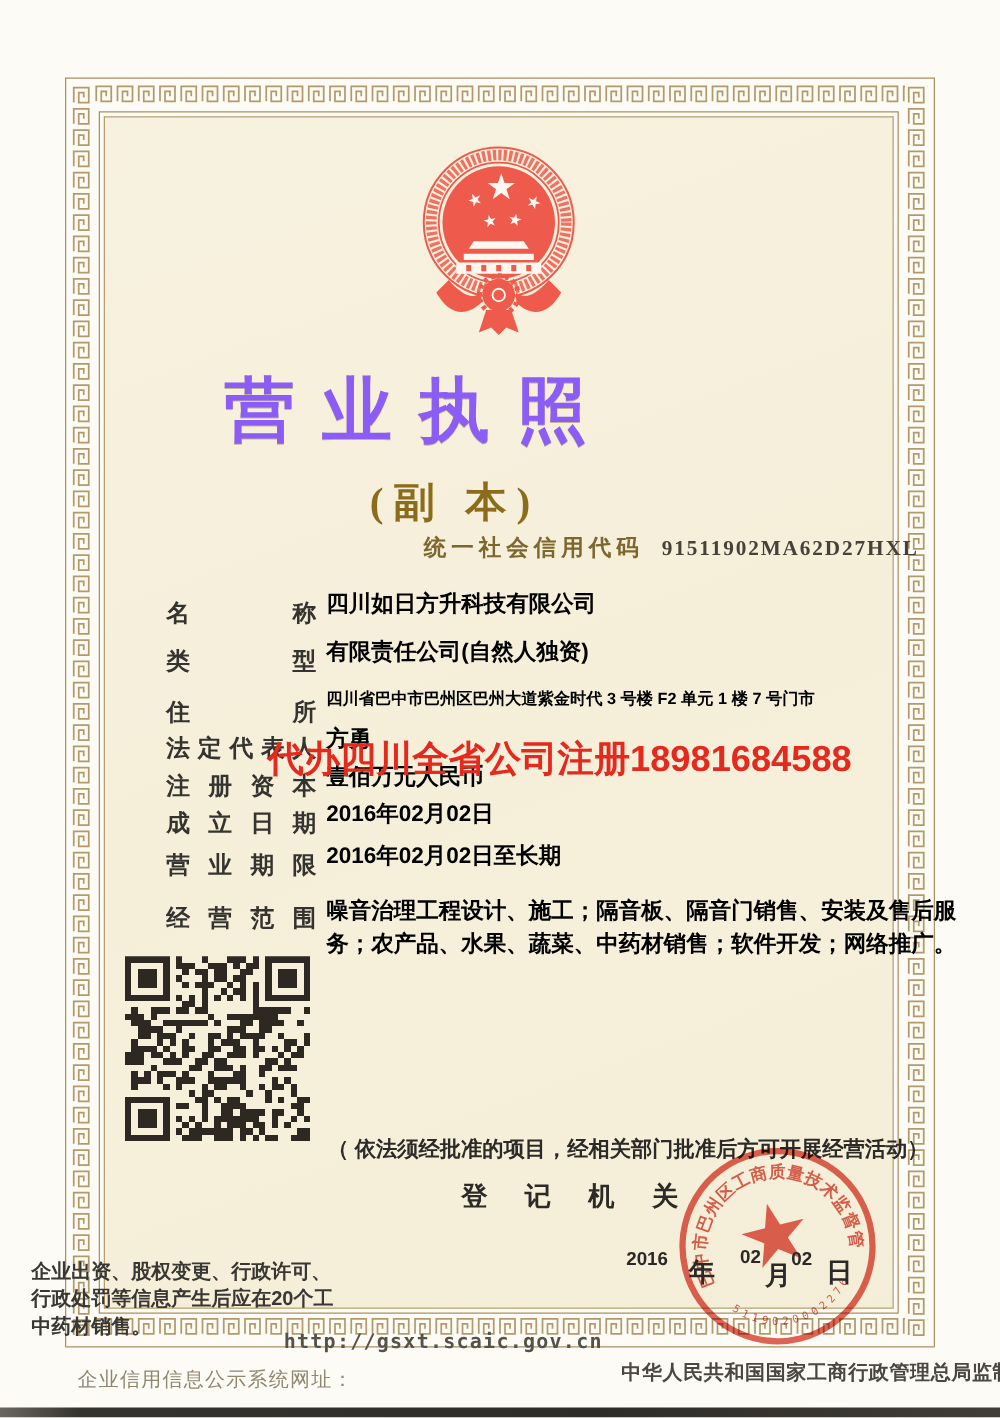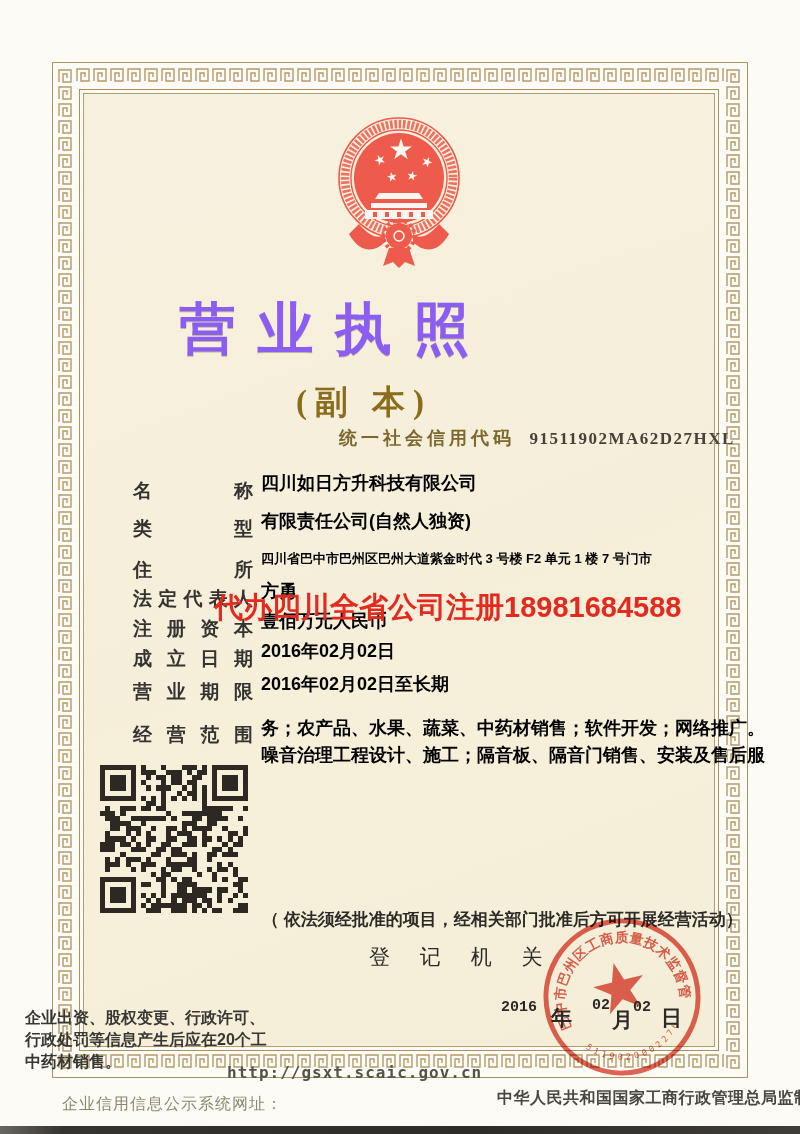--- a/index.html
+++ b/index.html
@@ -72,26 +72,26 @@
   }
 
   
   .qr{left:100px;top:765px;width:148px;height:148px;z-index:5;}
 
   
   .scope-note{
     left:262px;top:908px;font-size:17px;font-weight:700;color:#2c2a26;white-space:nowrap;
   }
   .reg-authority{
-    left:369px;top:943px;font-size:21px;font-weight:400;color:#2c2a26;
+    left:369px;top:943px;font-size:21px;font-weight:700;color:#2c2a26;
     letter-spacing:12px;white-space:nowrap;
   }
   .seal{left:538px;top:913px;width:168px;height:168px;z-index:10;mix-blend-mode:multiply;}
   .date-part{font-weight:700;color:#2b2927;white-space:nowrap;z-index:12;}
-  .d-num{font-size:15px;font-family:Liberation Mono, monospace;}
+  .d-num{font-size:15px;}
   .d-char{font-size:21px;}
 
   
   .annual-note{
     left:25px;top:1007px;width:250px;z-index:20;
     font-size:16px;font-weight:600;color:#393733;line-height:22px;
   }
   .annual-note div{white-space:nowrap;}
   .site-url{
     left:227px;top:1063px;z-index:20;
@@ -444,22 +444,22 @@
   <div class="fvalue">2016年02月02日至长期</div>
 </div>
 <div class="row" style="top:715px;">
   <div class="flabel justify-chars">
       <span>经</span>
       <span>营</span>
       <span>范</span>
       <span>围</span>
     </div>
   <div class="fvalue">
+    <span class="vline">噪音治理工程设计、施工；隔音板、隔音门销售、安装及售后服</span>
     <span class="vline">务；农产品、水果、蔬菜、中药材销售；软件开发；网络推广。</span>
-    <span class="vline">噪音治理工程设计、施工；隔音板、隔音门销售、安装及售后服</span>
   </div>
 </div>
 
 <div class="abs advert">代办四川全省公司注册18981684588</div>
 
 <div class="abs qr">
   <svg id="qr-svg" width="148" height="148" viewBox="0 0 29 29" shape-rendering="crispEdges">
       <g fill="#2e2822">
         <rect x="0" y="0" width="1" height="1"></rect>
         <rect x="1" y="0" width="1" height="1"></rect>

